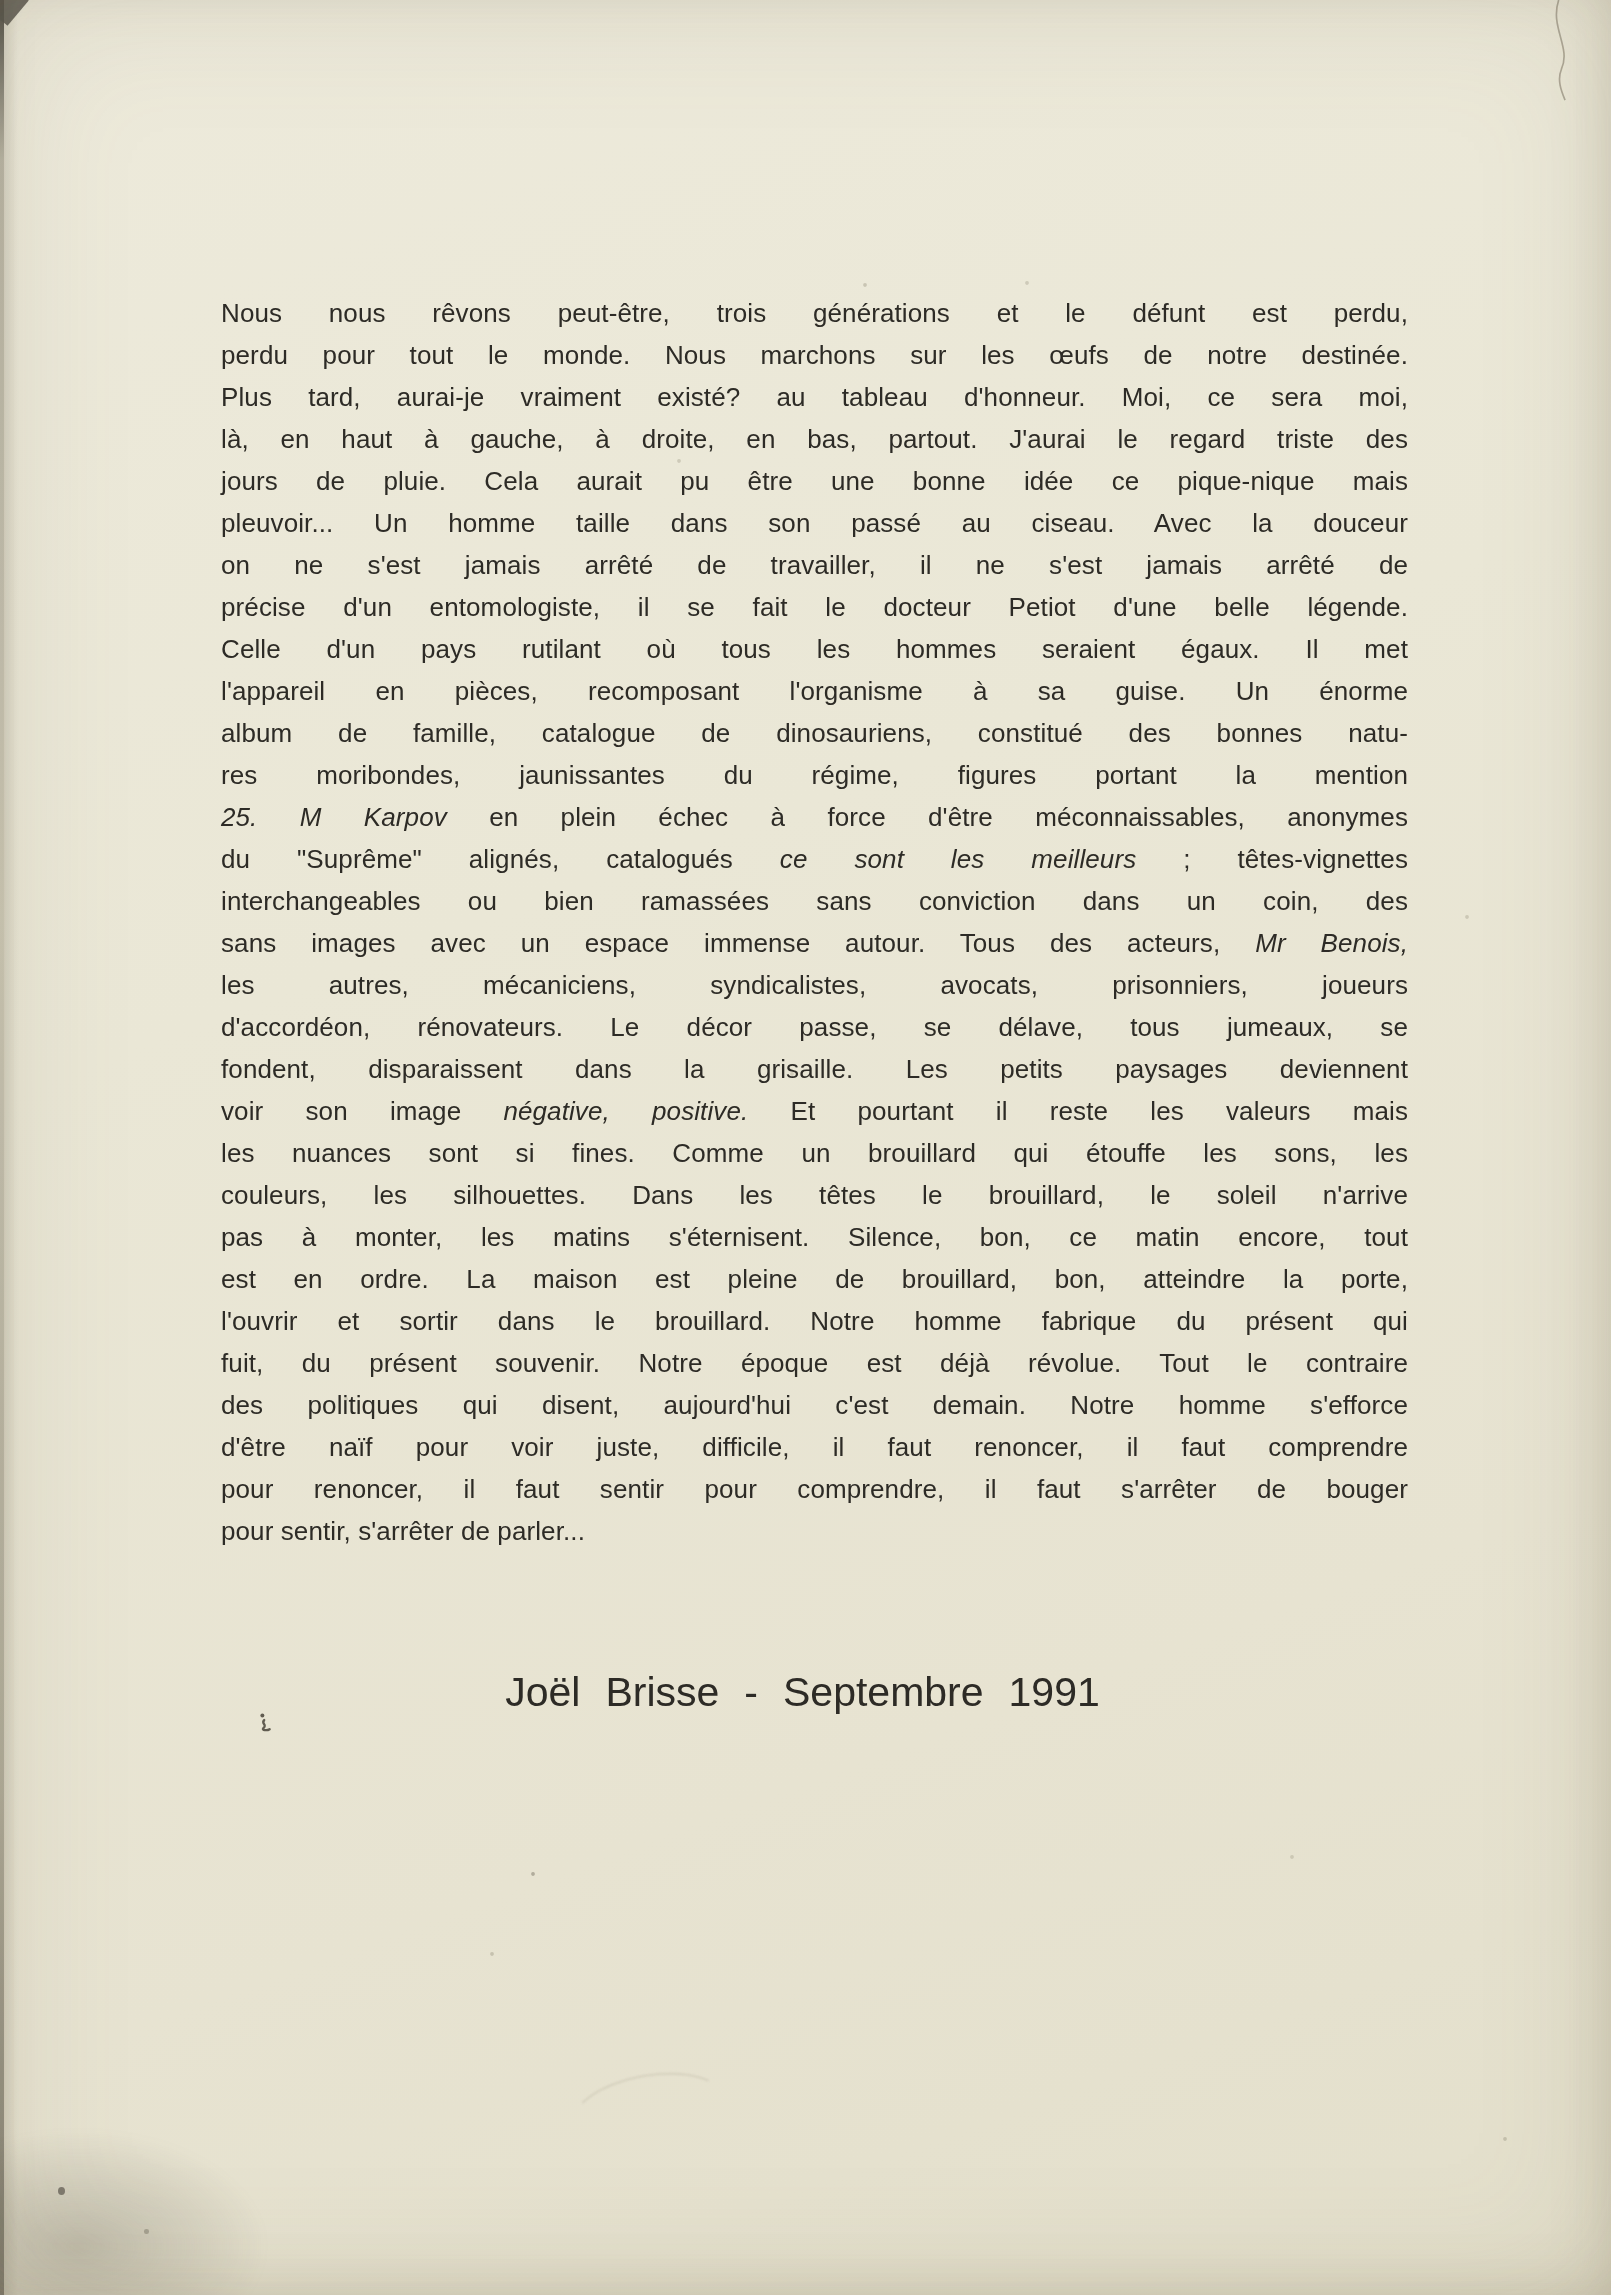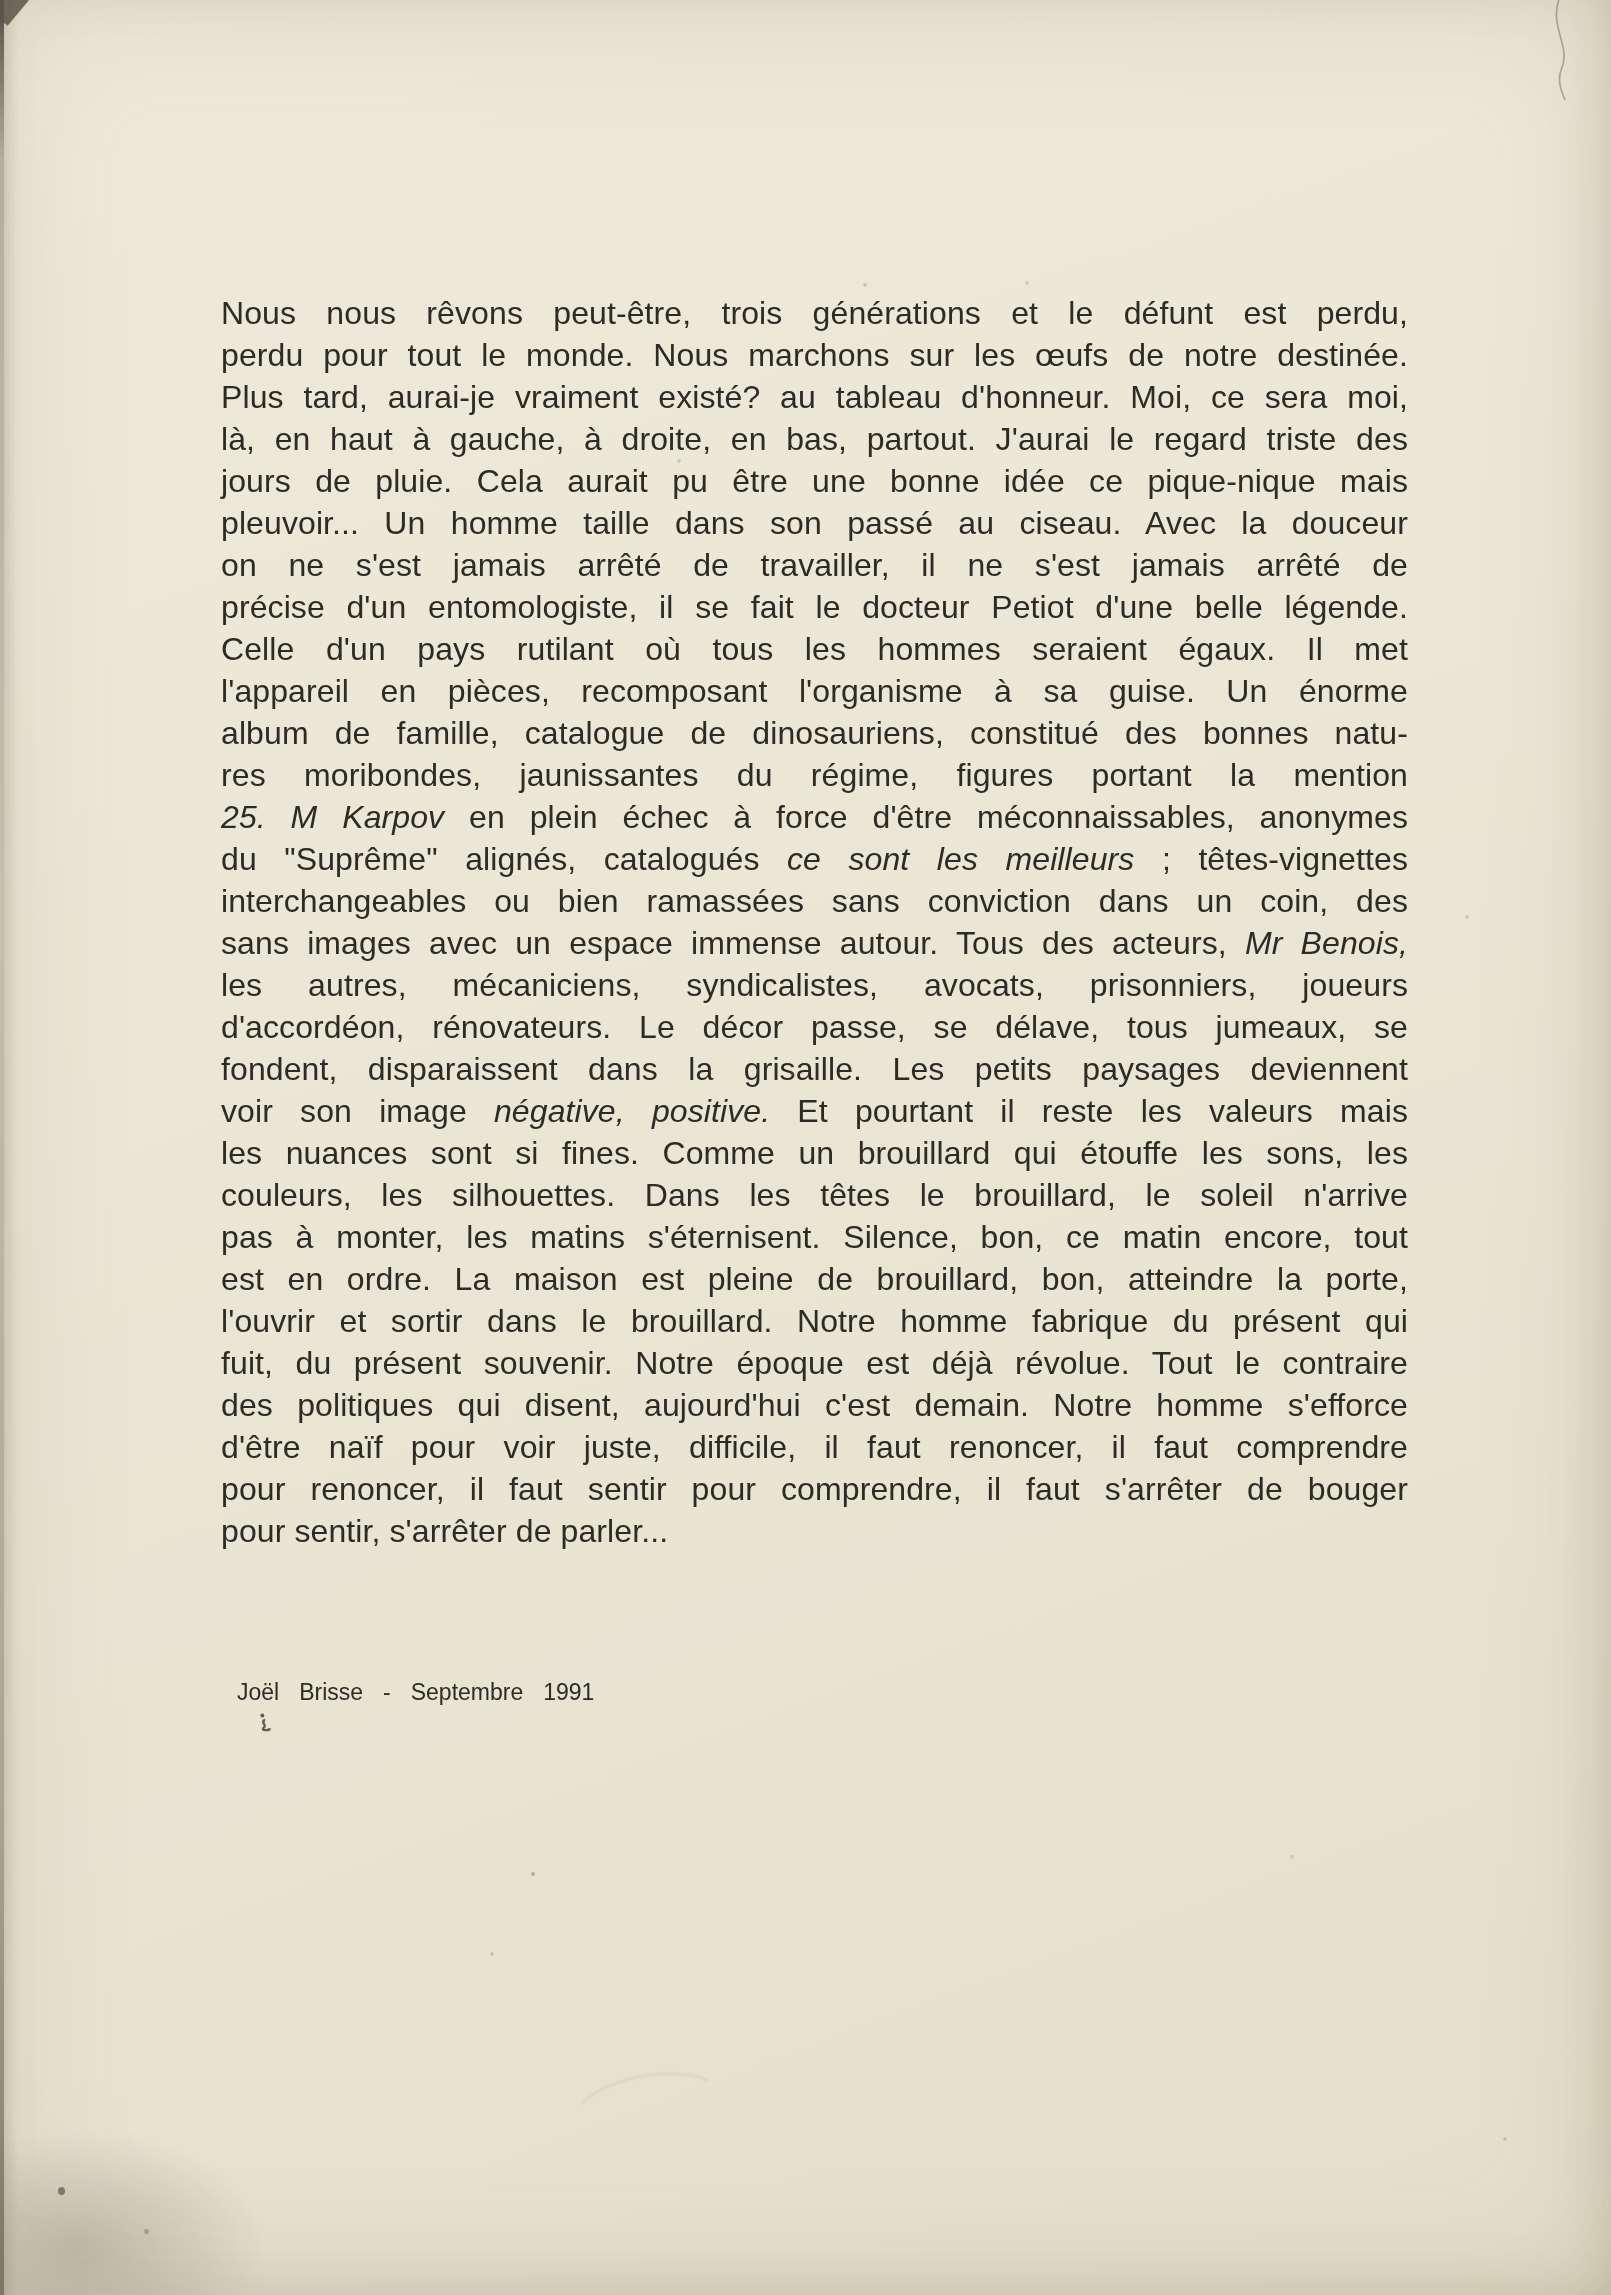--- a/index.html
+++ b/index.html
@@ -26,45 +26,45 @@
       inset 0 0 136px rgba(125, 115, 85, 0.16),
       inset -23px 0 64px -27px rgba(125, 115, 85, 0.22),
       inset 0 -27px 73px -36px rgba(125, 115, 85, 0.20);
   }
 
   .textblock {
     position: absolute;
     left: 221px;
     top: 292px;
     width: 1187px;
-    font-size: 32px;
+    font-size: 26px;
     line-height: 42px;
     letter-spacing: 0.1px;
   }
   .line {
     height: 42px;
     text-align: justify;
     text-align-last: justify;
     text-justify: inter-word;
     white-space: normal;
   }
   .line.last {
     text-align: right;
     text-align-last: left;
   }
   .it { font-style: italic; }
 
   .signature {
     position: absolute;
-    left: 237px;
+    left: 209px;
     top: 1671px;
     width: 1187px;
-    font-size: 23px;
+    font-size: 41px;
     line-height: 42px;
-    text-align: left;
+    text-align: center;
     word-spacing: 13.6px;
   }
 
   
   .left-edge {
     position: absolute;
     left: 0; top: 0;
     width: 3.6px; height: 100%;
     background: linear-gradient(180deg,
       rgba(50, 48, 42, 0.85) 0%,

